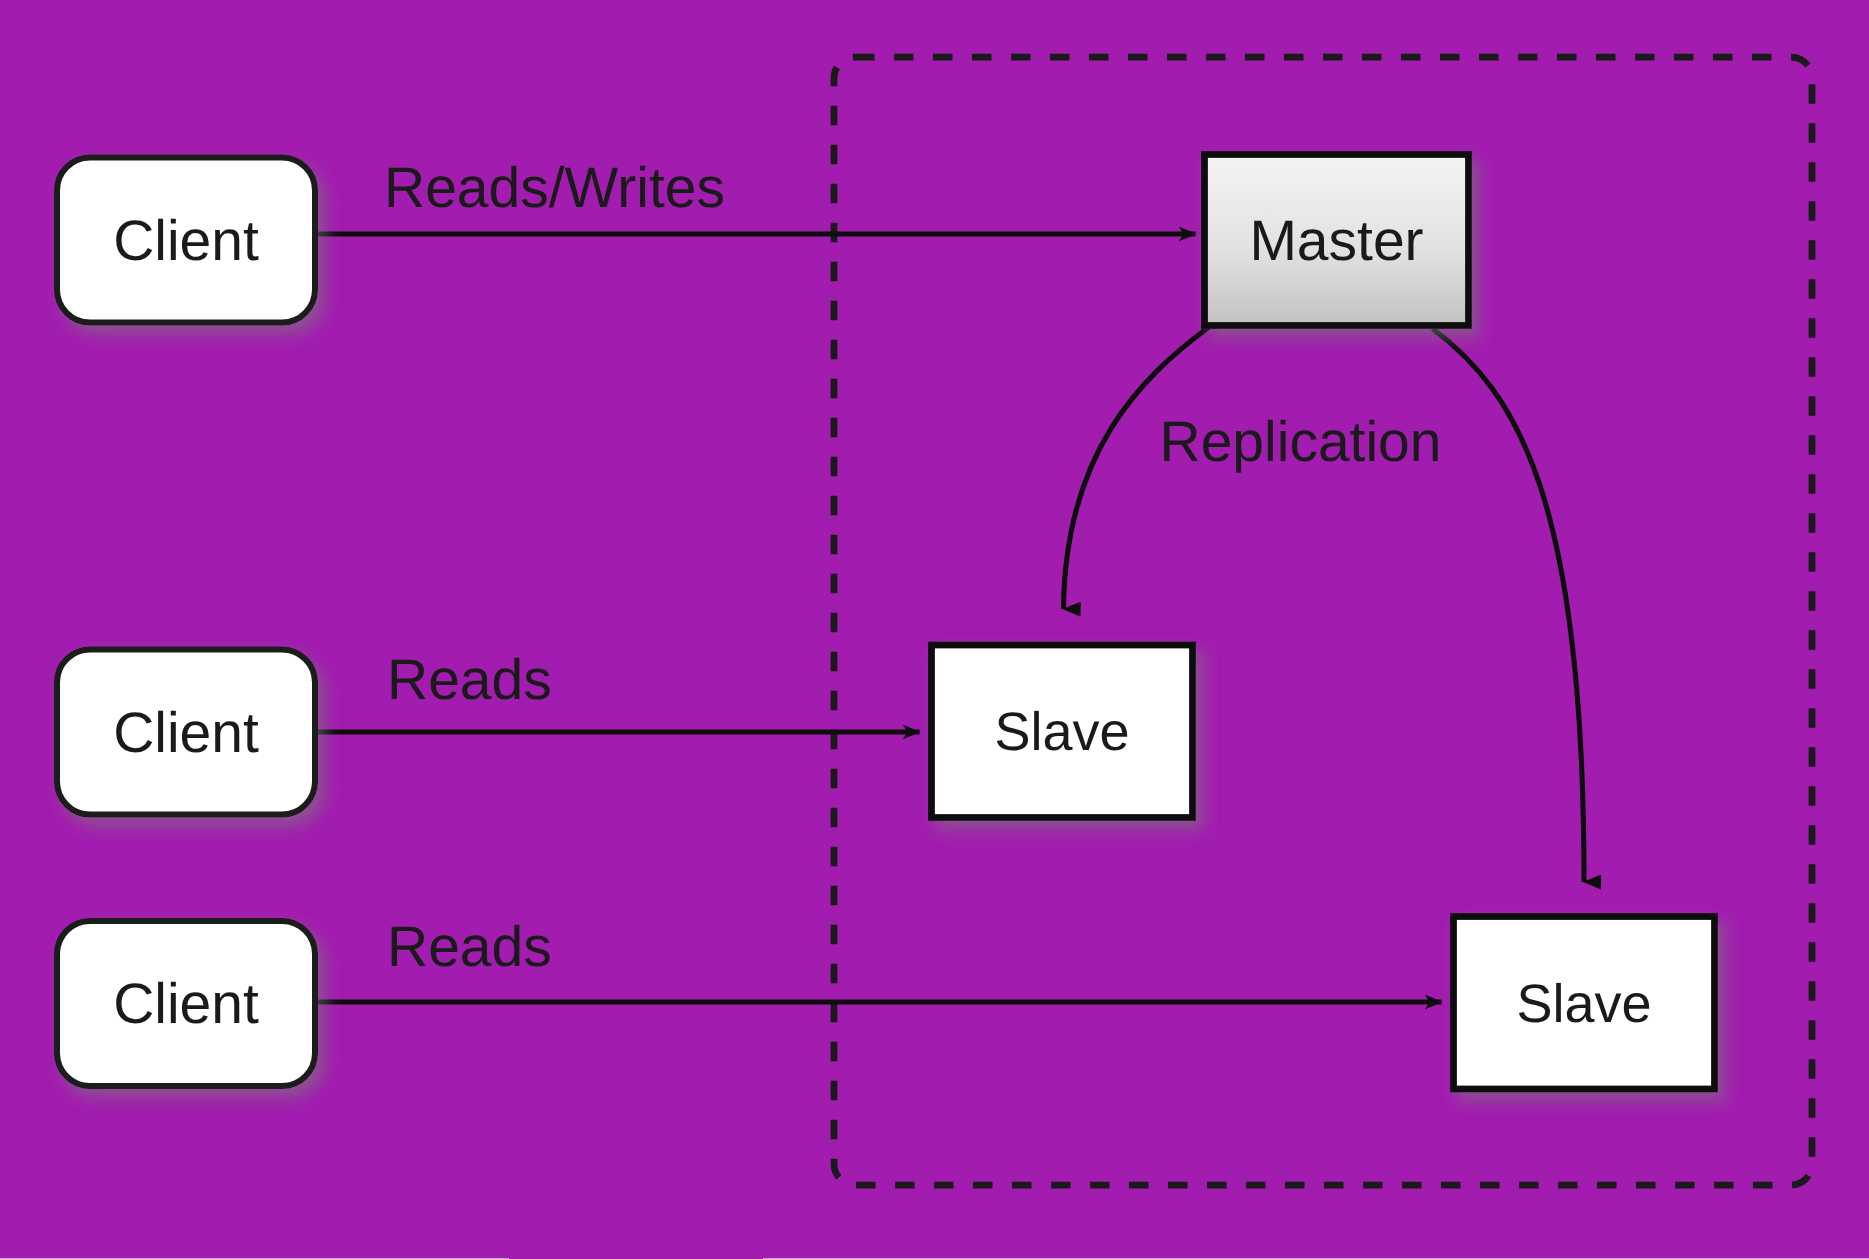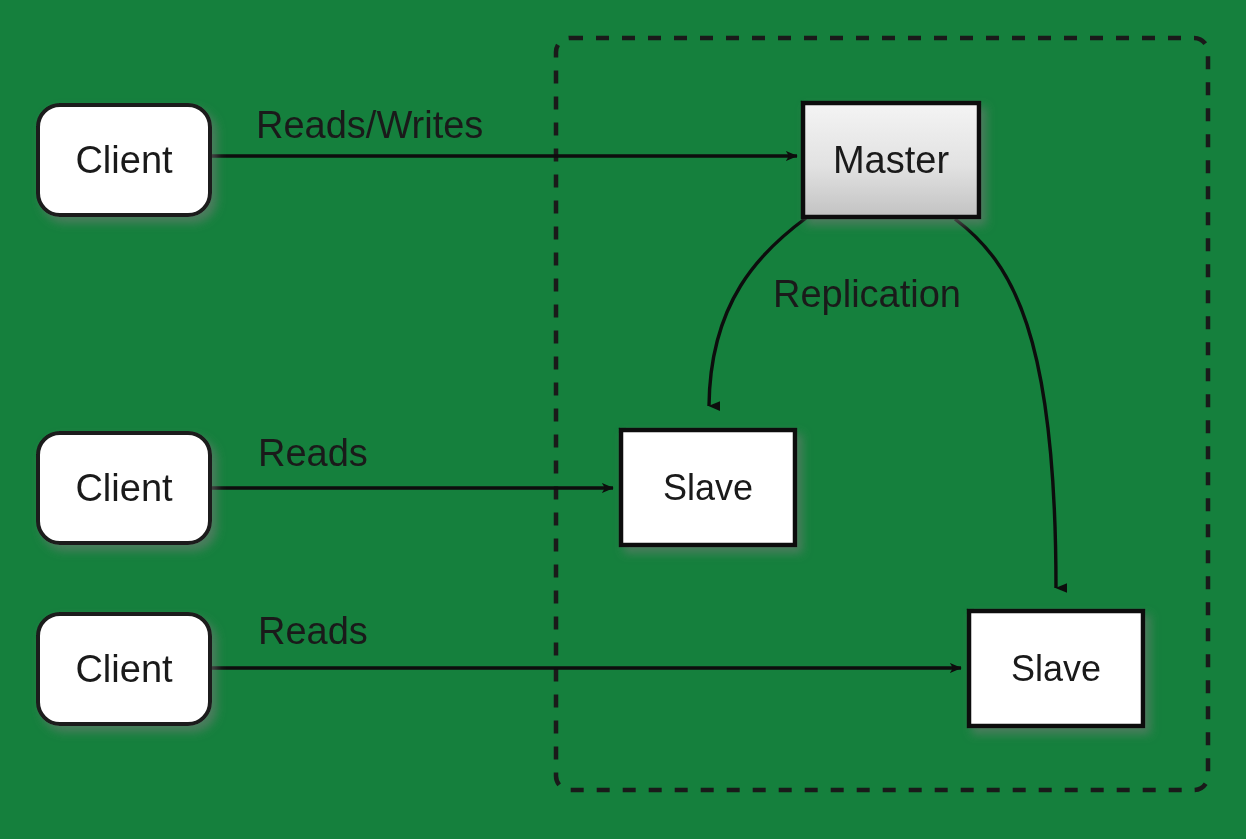--- a/index.html
+++ b/index.html
@@ -7,21 +7,21 @@
     padding: 0;
     background: #ffffff;
   }
   body {
     font-family: "Liberation Sans", sans-serif;
   }
   #canvas {
     position: relative;
     width: 1246px;
     height: 839px;
-    background: #15803d;
+    background: #a21caf;
     overflow: hidden;
   }
   #diagram-svg {
     position: absolute;
     left: 0;
     top: 0;
     width: 1246px;
     height: 839px;
     display: block;
   }

